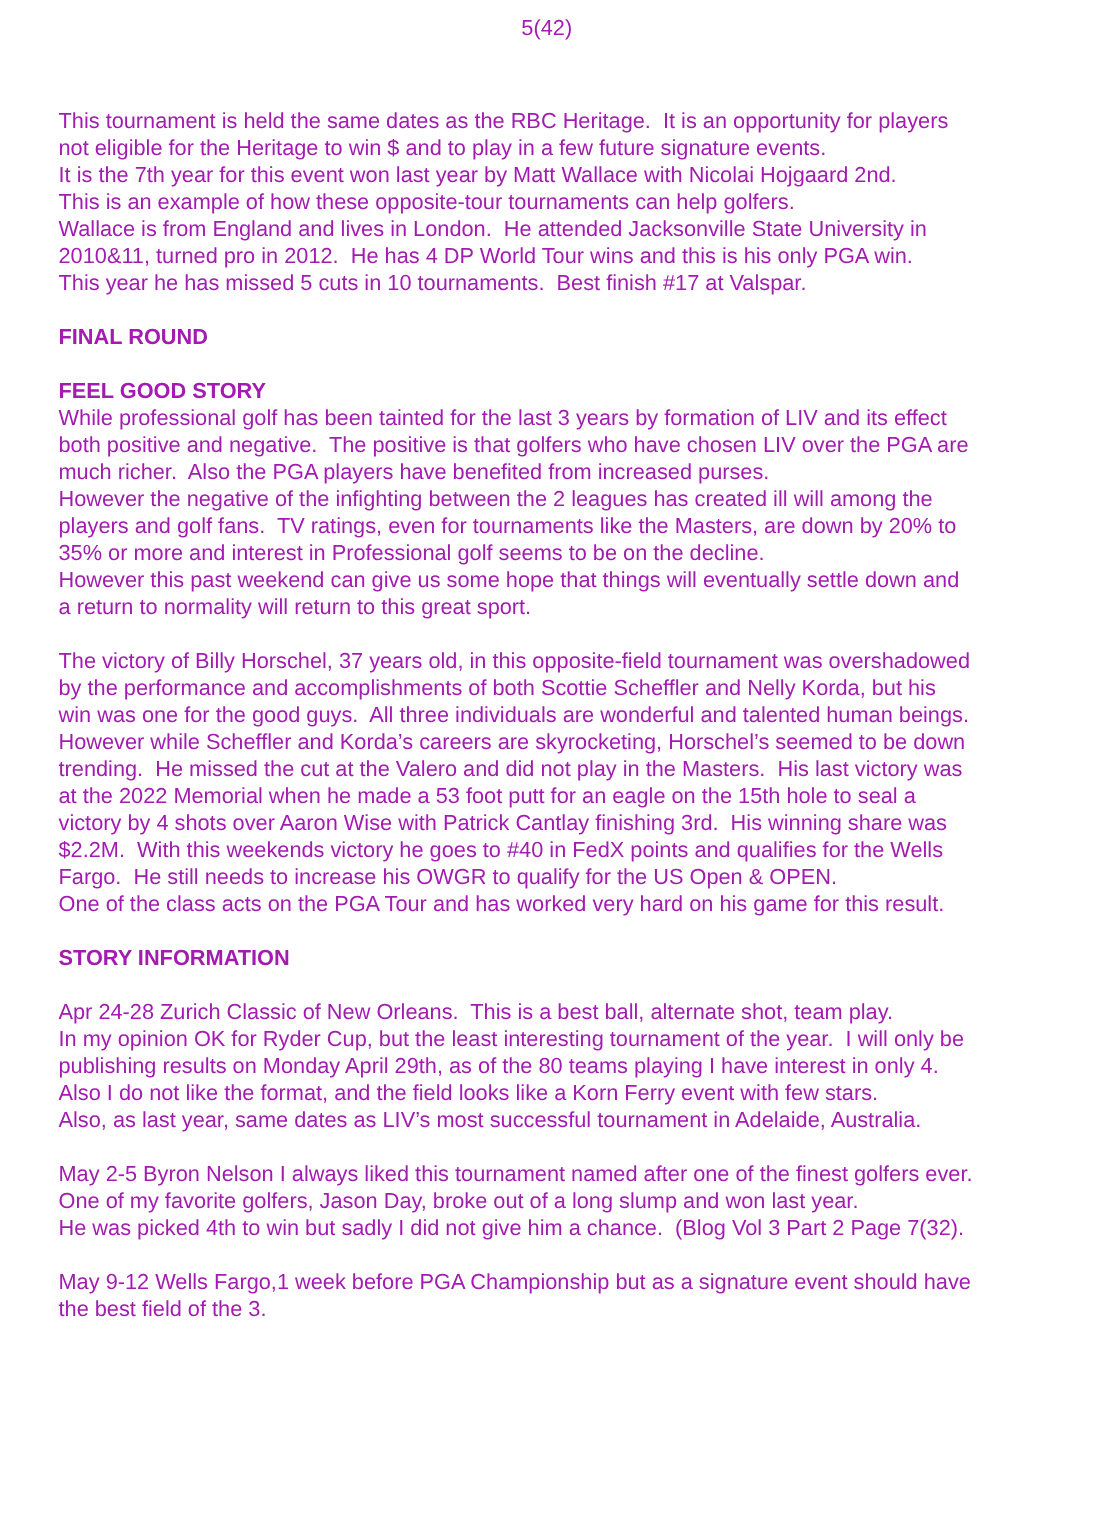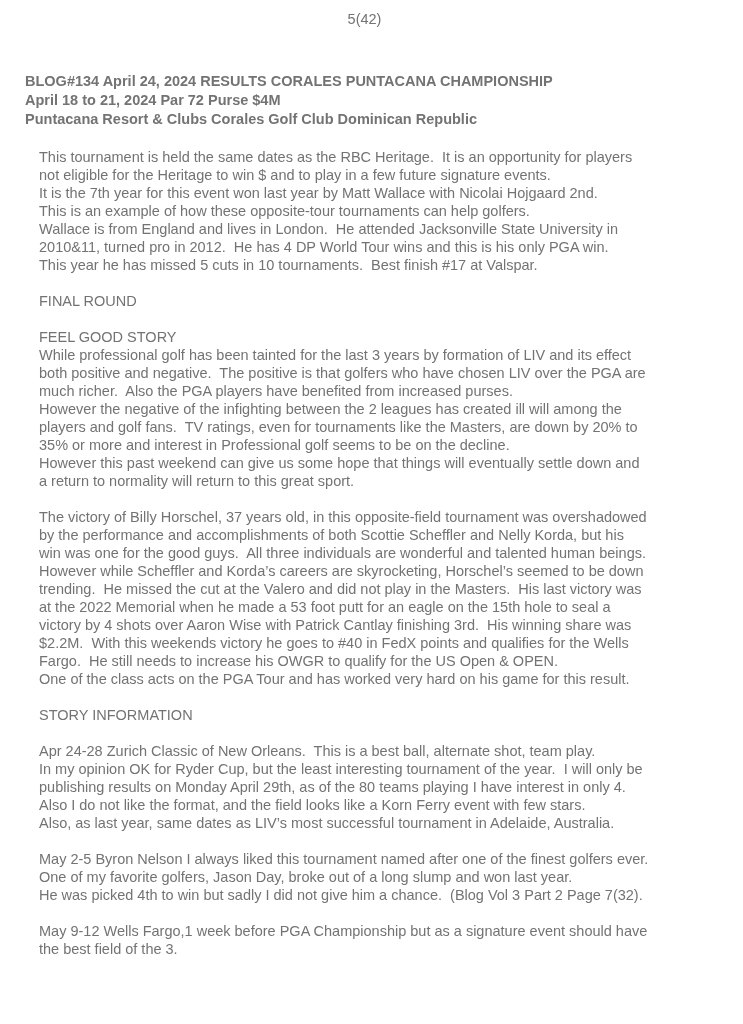--- a/index.html
+++ b/index.html
@@ -6,50 +6,47 @@
     margin: 0;
     padding: 0;
     background: #ffffff;
   }
   .page {
     position: relative;
     width: 720px;
     height: 1024px;
     box-sizing: border-box;
     background: #ffffff;
-    color: #737373;
+    color: #a21caf;
     font-family: "Liberation Sans", sans-serif;
     font-size: 14.5px;
     line-height: 18px;
     padding: 10px 16px 0 25px;
     overflow: hidden;
   }
   .pre { white-space: pre-wrap; }
   .page-number {
     text-align: center;
     margin-bottom: 44px;
   }
   .title-block {
     font-weight: bold;
     line-height: 19px;
     margin-bottom: 19px;
   }
   .block { margin: 0 0 18px 14px; }
-  .h { font-weight: normal; }
+  .h { font-weight: bold; }
 </style>
 </head>
 <body>
 
 <div class="page">
 
   <div class="page-number">5(42)</div>
 
-  <div class="title-block pre">BLOG#134 April 24, 2024 RESULTS CORALES PUNTACANA CHAMPIONSHIP
-April 18 to 21, 2024 Par 72 Purse $4M
-Puntacana Resort &amp; Clubs Corales Golf Club Dominican Republic</div>
 
   <div class="block pre">This tournament is held the same dates as the RBC Heritage.  It is an opportunity for players
 not eligible for the Heritage to win $ and to play in a few future signature events.
 It is the 7th year for this event won last year by Matt Wallace with Nicolai Hojgaard 2nd.
 This is an example of how these opposite-tour tournaments can help golfers.
 Wallace is from England and lives in London.  He attended Jacksonville State University in
 2010&amp;11, turned pro in 2012.  He has 4 DP World Tour wins and this is his only PGA win.
 This year he has missed 5 cuts in 10 tournaments.  Best finish #17 at Valspar.</div>
 
   <section class="block">

